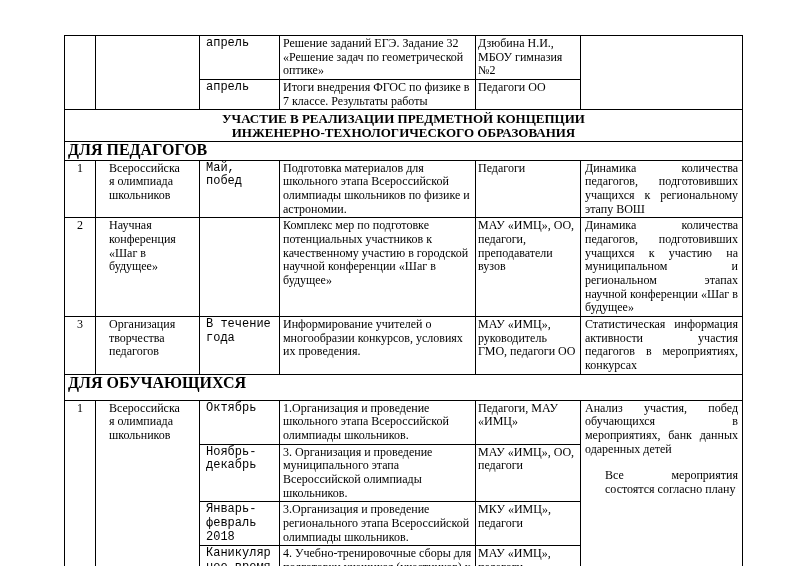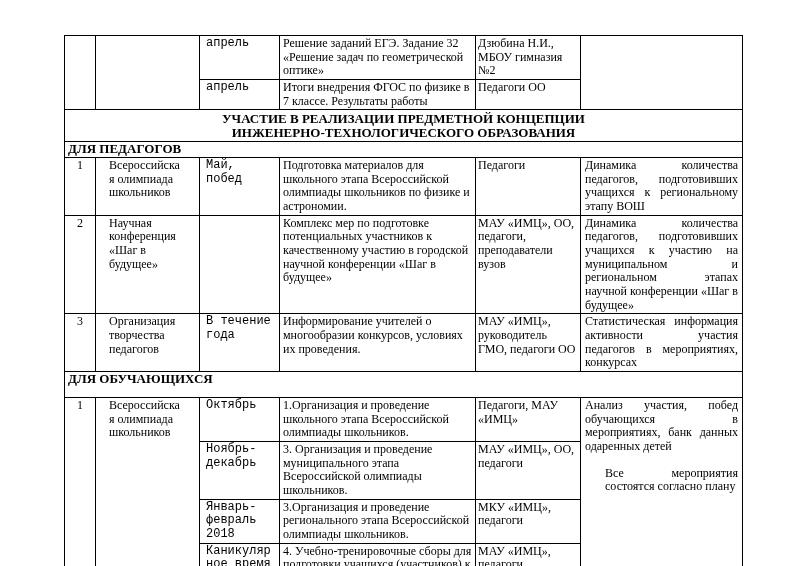--- a/index.html
+++ b/index.html
@@ -18,21 +18,21 @@
   tr.h37{height:37px} tr.h28{height:28px} tr.h27{height:27px} tr.h16{height:16px}
   tr.h57{height:57px} tr.h81{height:81px} tr.h51{height:51px} tr.h15{height:26px}
   tr.h43{height:43px} tr.h42{height:42px} tr.h38{height:38px} tr.h61{height:61px}
   .c-num    { text-align:center; padding:1px 2px; }
   .c-name   { padding:1px 15px 1px 13px; }
   .c-period { padding:1px 2px 1px 6px;font-family:Liberation Mono, monospace; }
   .c-act    { padding:1px 3px; }
   .c-resp   { text-align:left; padding:1px 2px; }
   .c-result { text-align:justify; padding:1px 4px; }
   .c-secheader { text-align:center; font-weight:bold; font-size:13px; line-height:1.02; padding:2px 2px; vertical-align:middle; }
-  .c-subheader { font-weight:bold; font-size:13px; padding:0 3px 1px 3px; line-height:1.05; }
+  .c-subheader { font-weight:bold; font-size:16px; padding:0 3px 1px 3px; line-height:1.05; }
   .result-p2 { margin-top:13px;margin-left:20px; }
 </style>
 </head>
 <body>
 
 <div class="page">
   <table class="doc">
     <colgroup>
       <col style="width:31px">
       <col style="width:104px">

